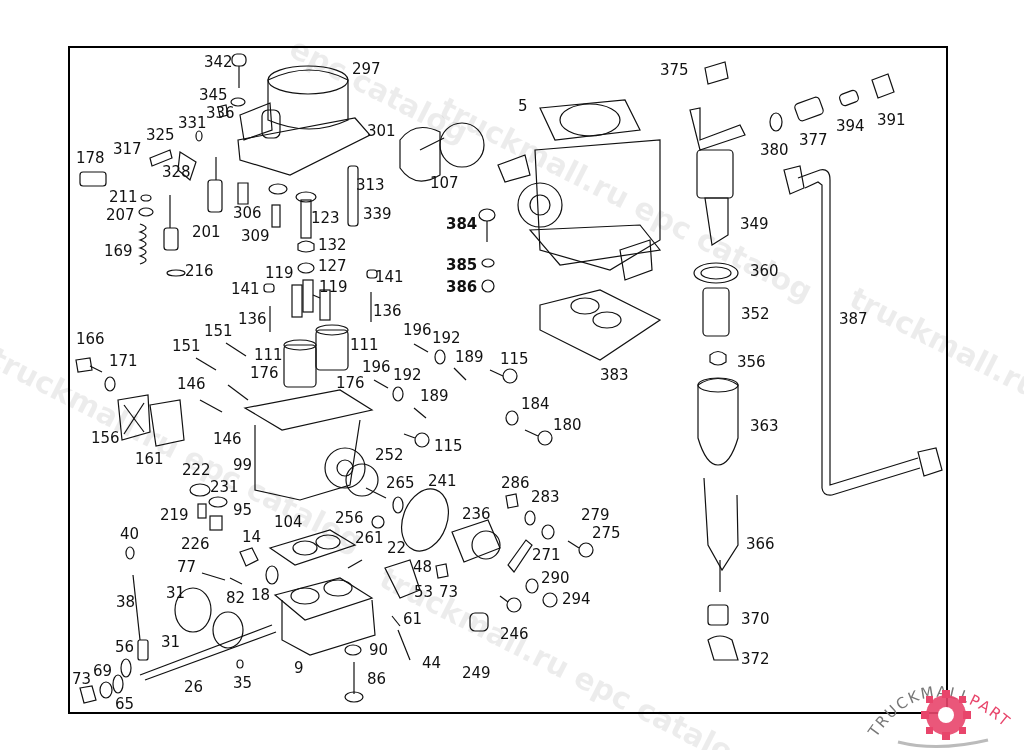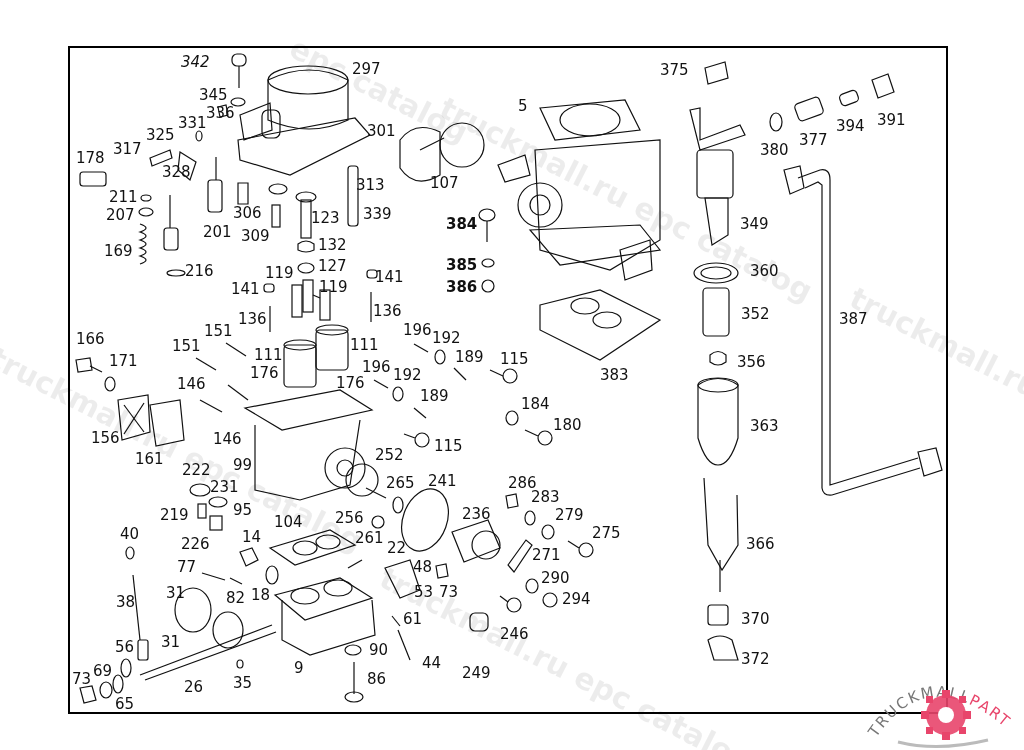--- a/index.html
+++ b/index.html
@@ -212,38 +212,38 @@
     <g>
       <path d="M798 178 L820 170 Q830 168 830 180 L830 485 L918 458"></path>
       <path d="M805 188 L818 182 L822 185 L822 488 Q823 496 832 495 L920 468"></path>
       <polygon points="784,170 800,166 804,188 790,194"></polygon>
       <polygon points="918,452 936,448 942,470 924,476"></polygon>
     </g>
   </g>
 </svg>
 
 <div id="labels">
-    <div class="lbl" style="left: 181px; top: 55px; font-style: italic;">342</div>
+    <div class="lbl" style="left: 204px; top: 55px;">342</div>
     <div class="lbl" style="left: 352px; top: 62px;">297</div>
     <div class="lbl" style="left: 199px; top: 88px;">345</div>
     <div class="lbl" style="left: 206px; top: 106px;">336</div>
     <div class="lbl" style="left: 178px; top: 116px;">331</div>
     <div class="lbl" style="left: 146px; top: 128px;">325</div>
     <div class="lbl" style="left: 367px; top: 124px;">301</div>
     <div class="lbl" style="left: 113px; top: 142px;">317</div>
     <div class="lbl" style="left: 76px; top: 151px;">178</div>
     <div class="lbl" style="left: 162px; top: 165px;">328</div>
     <div class="lbl" style="left: 313px; top: 178px; margin-left: 43px;">313</div>
     <div class="lbl" style="left: 430px; top: 176px;">107</div>
     <div class="lbl" style="left: 109px; top: 190px;">211</div>
     <div class="lbl" style="left: 106px; top: 208px;">207</div>
     <div class="lbl" style="left: 233px; top: 206px;">306</div>
     <div class="lbl" style="left: 311px; top: 211px;">123</div>
     <div class="lbl" style="left: 363px; top: 207px;">339</div>
-    <div class="lbl" style="left: 203px; top: 225px;">201</div>
+    <div class="lbl" style="left: 192px; top: 225px;">201</div>
     <div class="lbl" style="left: 241px; top: 229px;">309</div>
     <div class="lbl" style="left: 104px; top: 244px;">169</div>
     <div class="lbl" style="left: 318px; top: 238px;">132</div>
     <div class="lbl" style="left: 185px; top: 264px;">216</div>
     <div class="lbl" style="left: 318px; top: 259px;">127</div>
     <div class="lbl" style="left: 265px; top: 266px;">119</div>
     <div class="lbl" style="left: 375px; top: 270px;">141</div>
     <div class="lbl" style="left: 231px; top: 282px;">141</div>
     <div class="lbl" style="left: 319px; top: 280px;">119</div>
     <div class="lbl" style="left: 238px; top: 312px;">136</div>
@@ -270,27 +270,27 @@
     <div class="lbl" style="left: 420px; top: 389px;">189</div>
     <div class="lbl" style="left: 521px; top: 397px;">184</div>
     <div class="lbl" style="left: 553px; top: 418px;">180</div>
     <div class="lbl" style="left: 434px; top: 439px;">115</div>
     <div class="lbl" style="left: 375px; top: 448px;">252</div>
     <div class="lbl" style="left: 600px; top: 368px;">383</div>
     <div class="lbl" style="left: 182px; top: 463px;">222</div>
     <div class="lbl" style="left: 210px; top: 480px;">231</div>
     <div class="lbl" style="left: 386px; top: 476px;">265</div>
     <div class="lbl" style="left: 428px; top: 474px;">241</div>
-    <div class="lbl" style="left: 501px; top: 476px; margin-left: 7px;">286</div>
+    <div class="lbl" style="left: 501px; top: 476px;">286</div>
     <div class="lbl" style="left: 531px; top: 490px;">283</div>
     <div class="lbl" style="left: 160px; top: 508px;">219</div>
     <div class="lbl" style="left: 233px; top: 503px;">95</div>
     <div class="lbl" style="left: 274px; top: 515px;">104</div>
     <div class="lbl" style="left: 335px; top: 511px;">256</div>
-    <div class="lbl" style="left: 555px; top: 508px;">279</div>
+    <div class="lbl" style="left: 581px; top: 508px;">279</div>
     <div class="lbl" style="left: 462px; top: 507px;">236</div>
     <div class="lbl" style="left: 592px; top: 526px;">275</div>
     <div class="lbl" style="left: 120px; top: 527px;">40</div>
     <div class="lbl" style="left: 242px; top: 530px;">14</div>
     <div class="lbl" style="left: 355px; top: 531px;">261</div>
     <div class="lbl" style="left: 387px; top: 541px;">22</div>
     <div class="lbl" style="left: 181px; top: 537px;">226</div>
     <div class="lbl" style="left: 532px; top: 548px;">271</div>
     <div class="lbl" style="left: 373px; top: 560px; margin-left: 40px;">48</div>
     <div class="lbl" style="left: 177px; top: 560px;">77</div>

